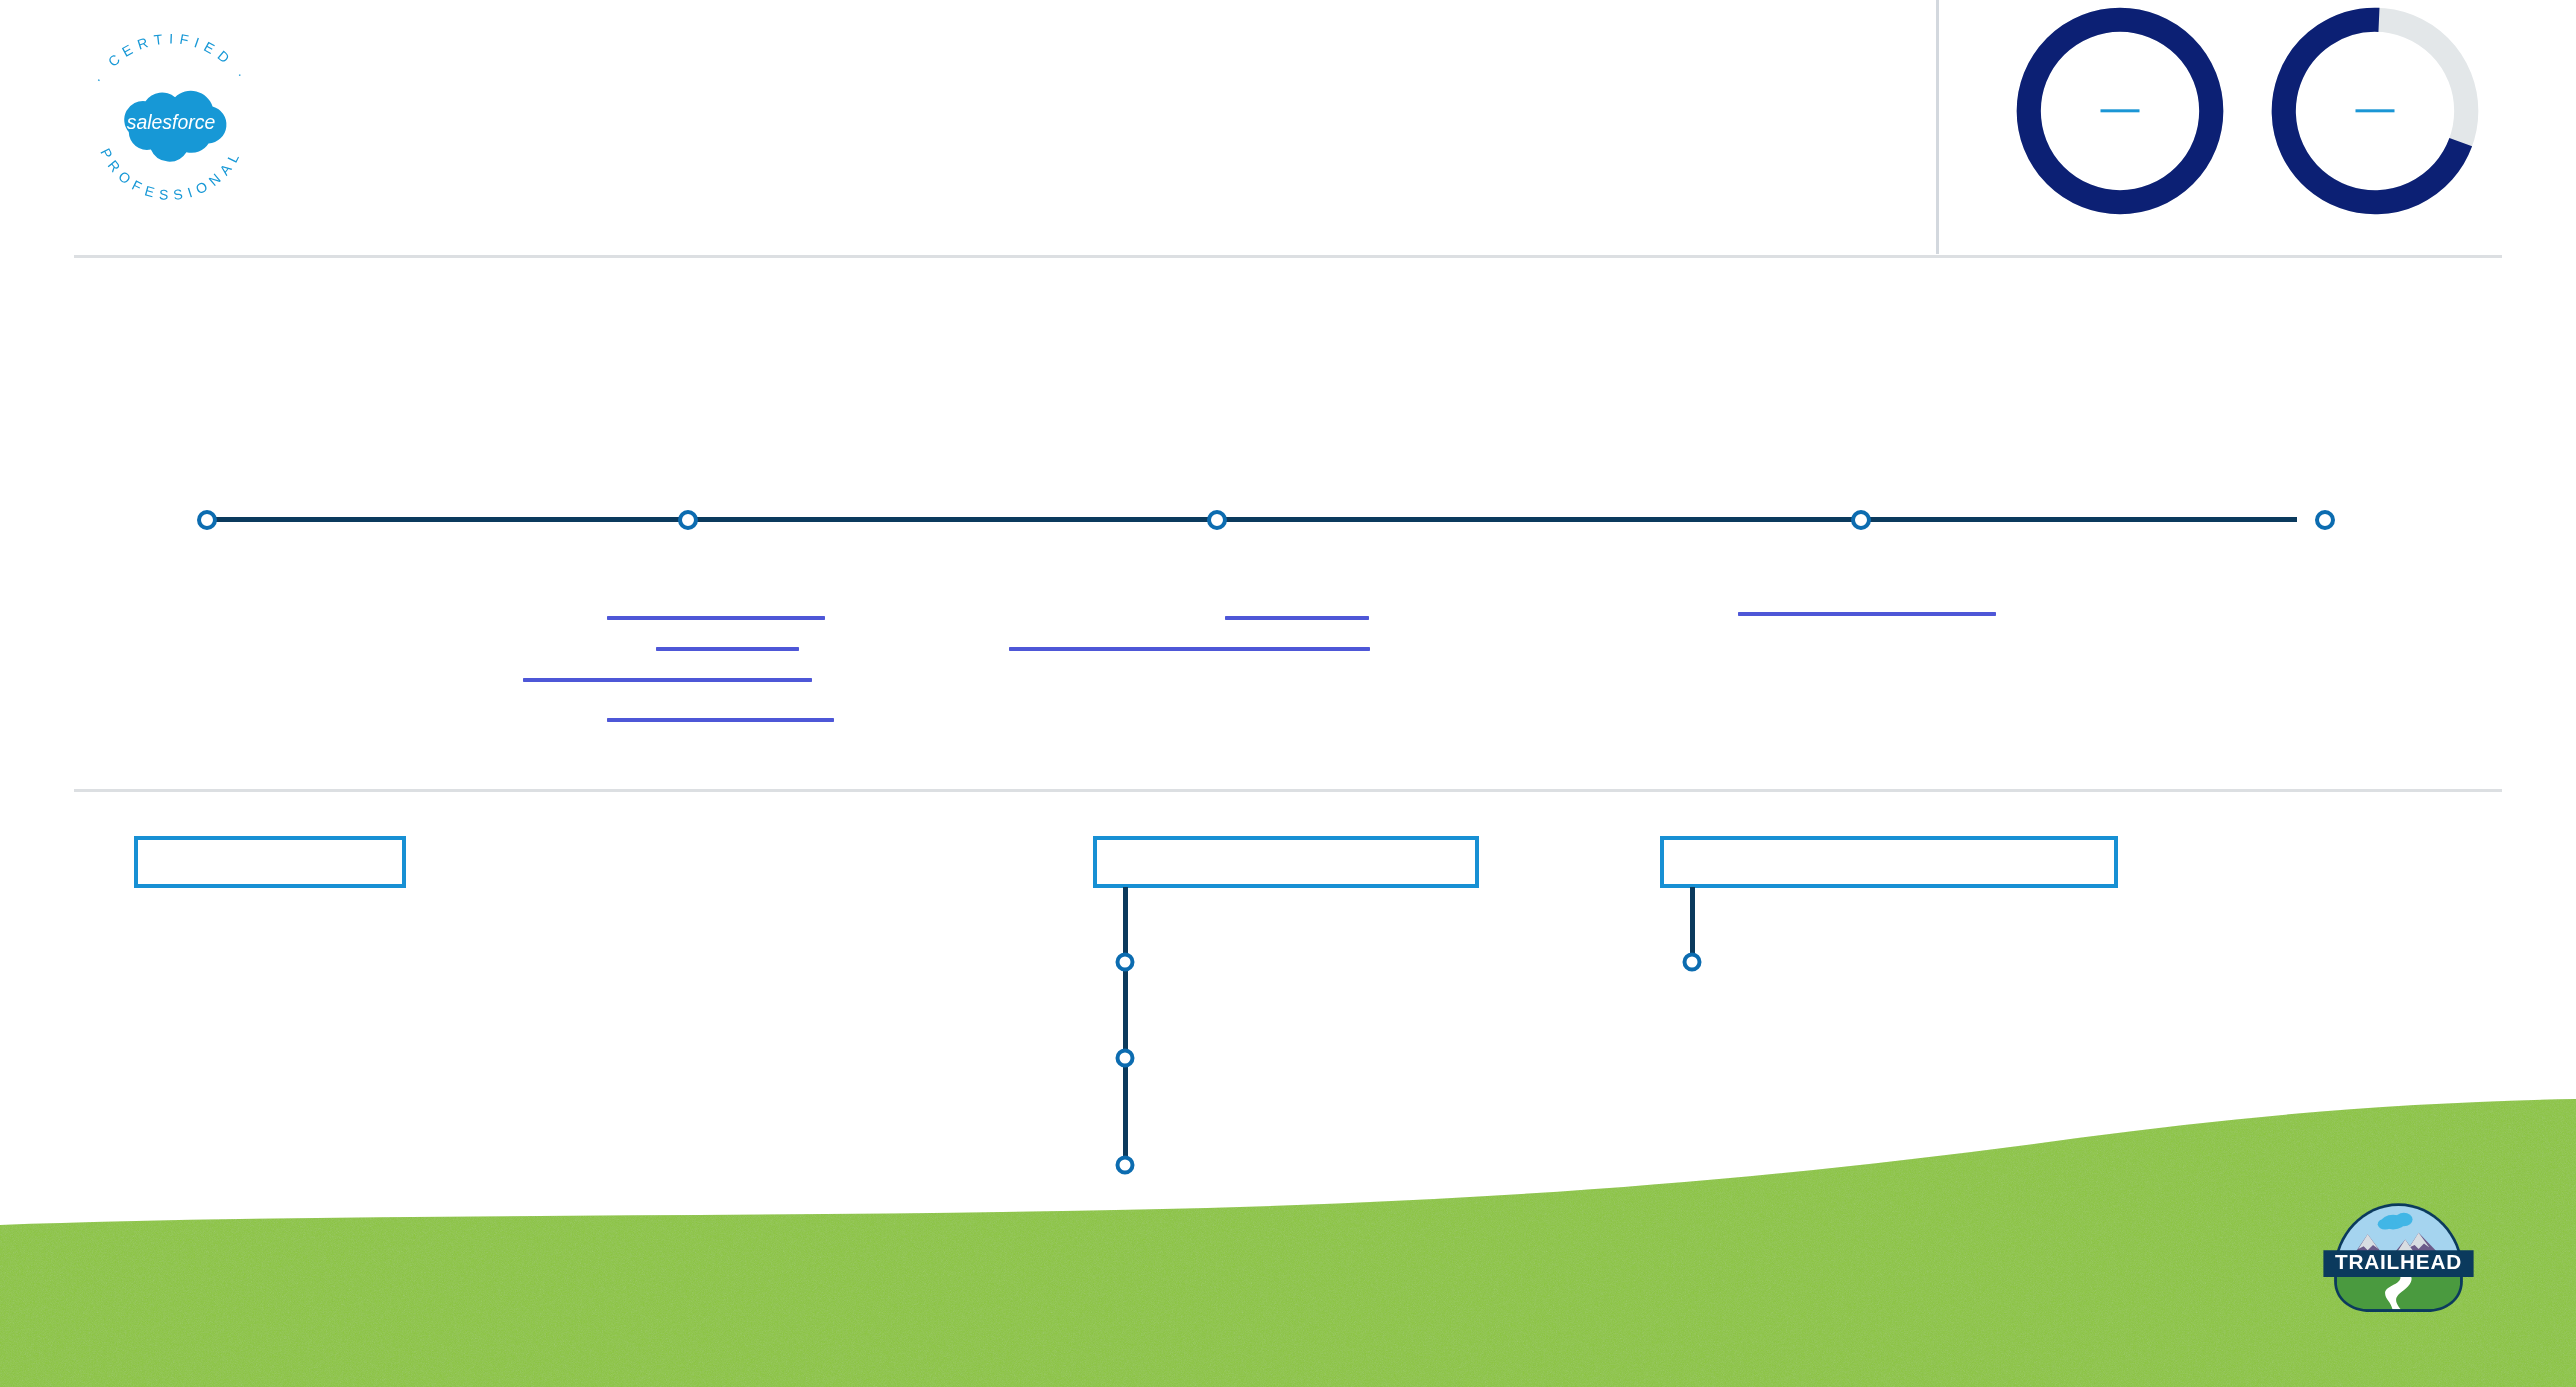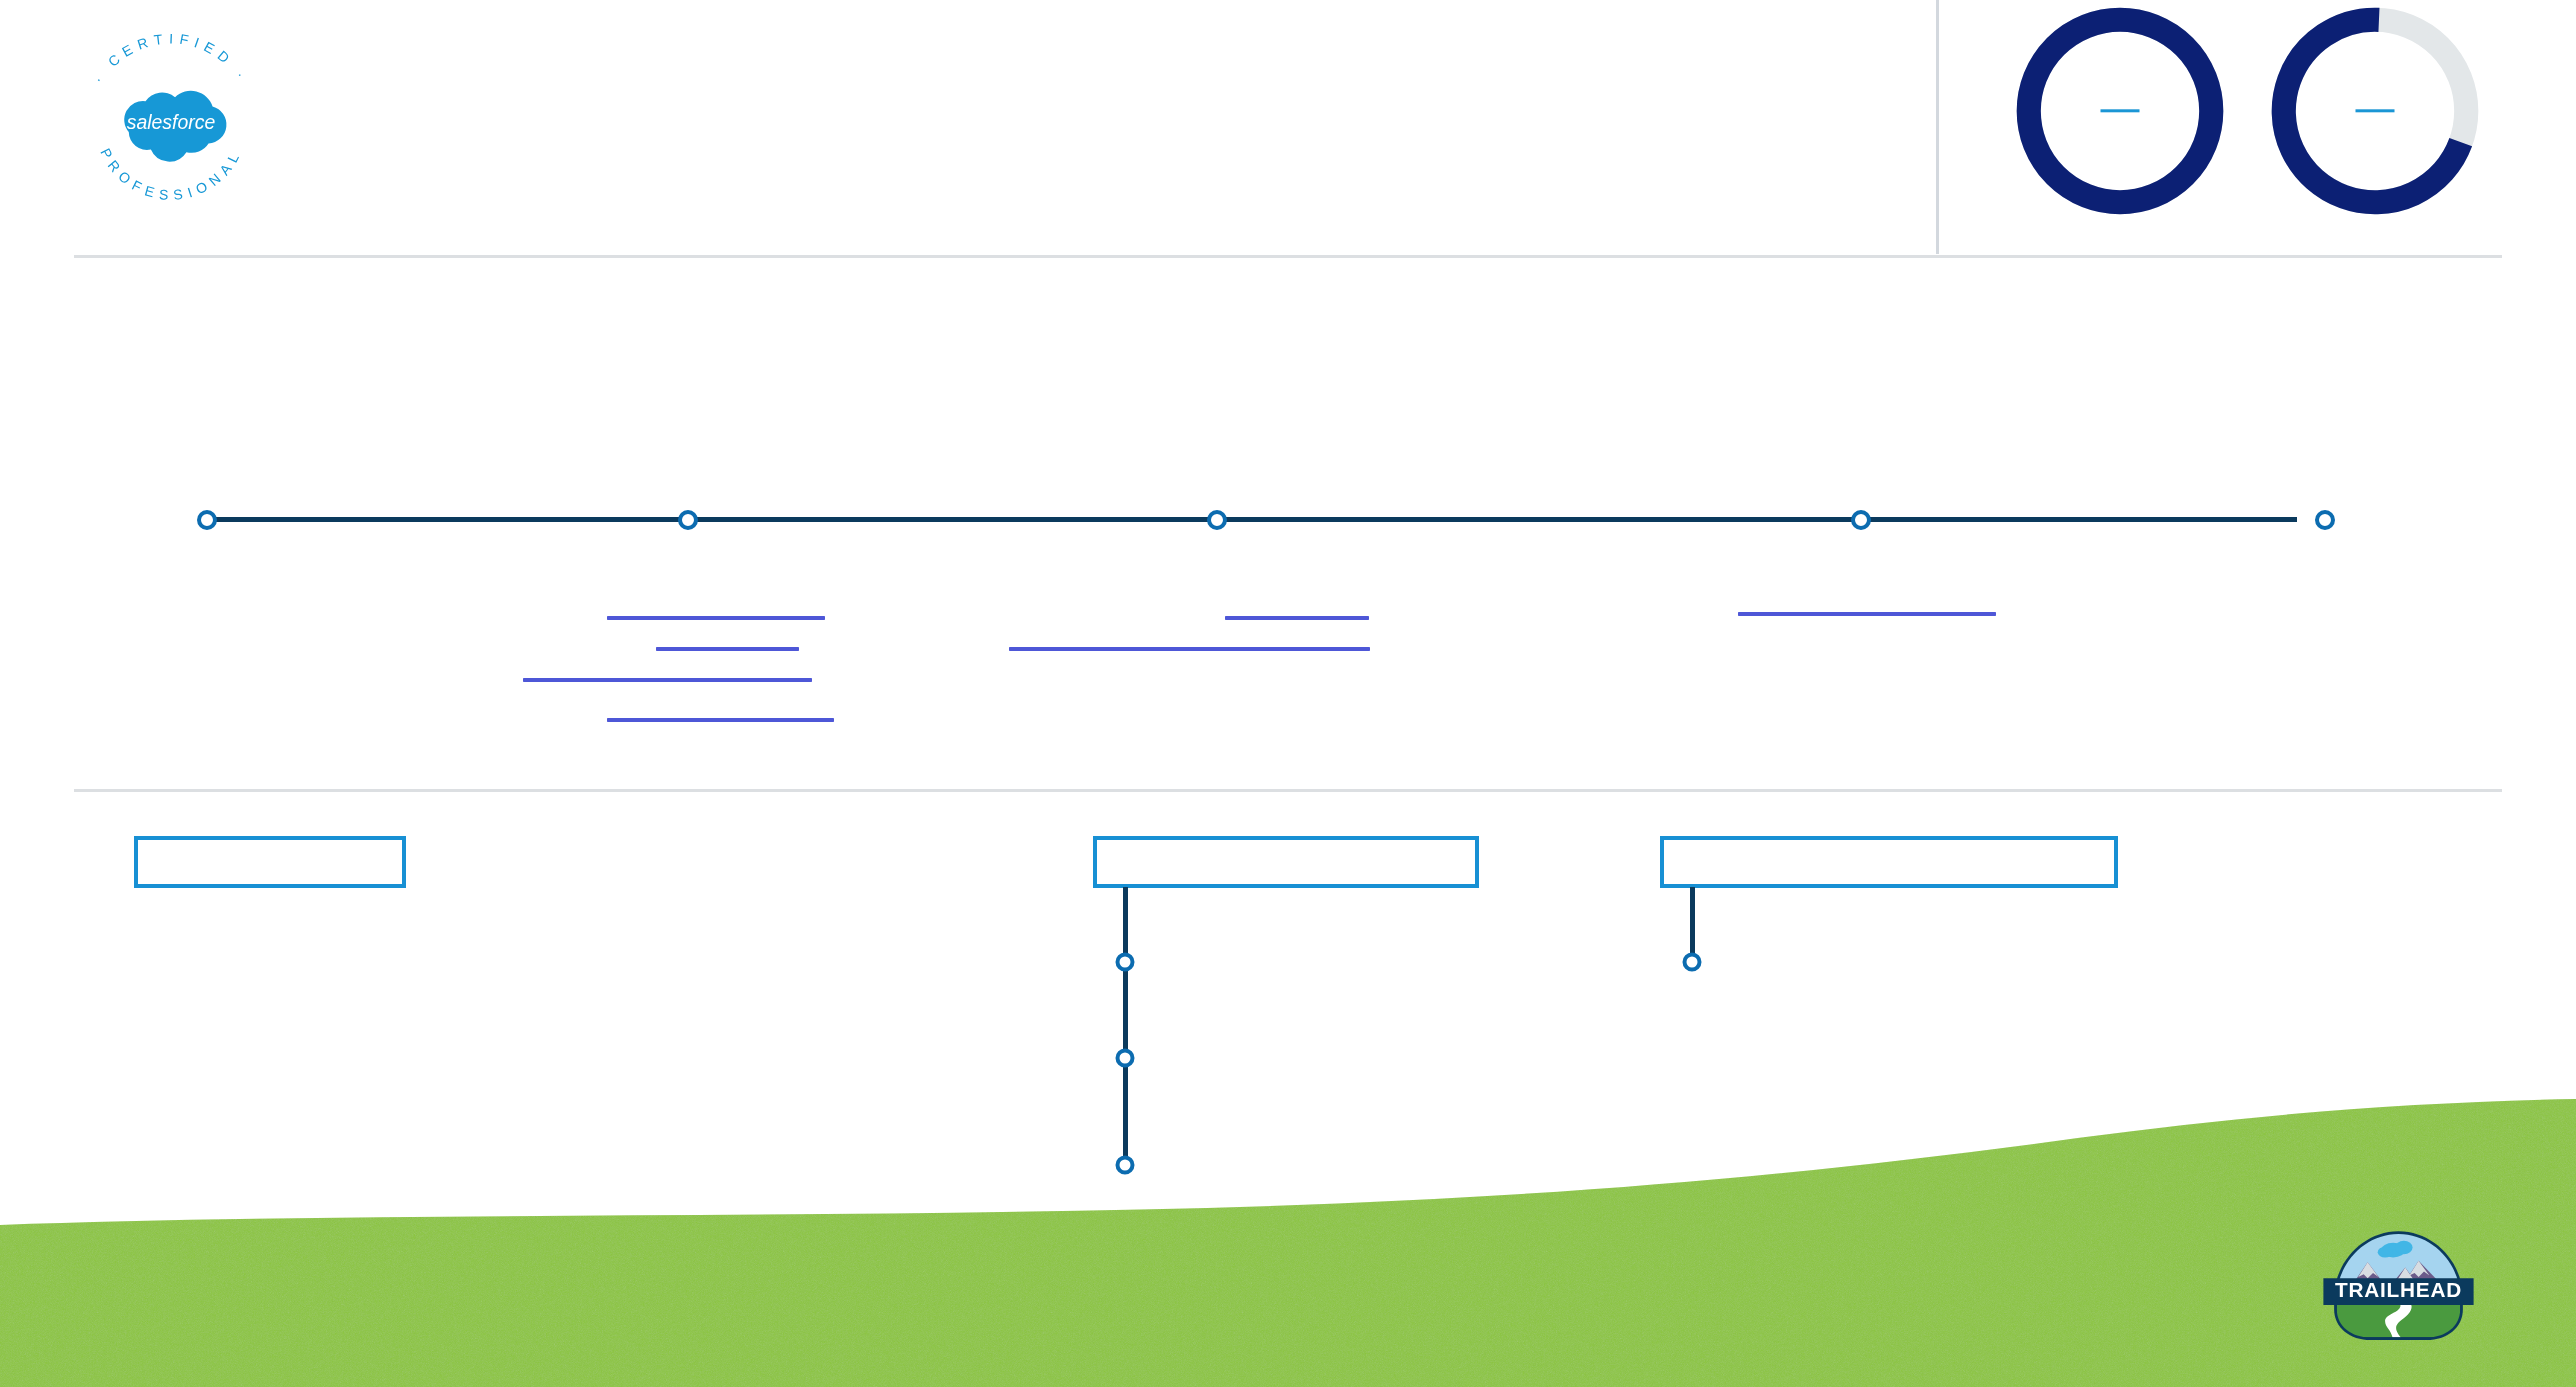--- a/index.html
+++ b/index.html
@@ -129,21 +129,21 @@
     width: 2576px;
     height: 288px;
     overflow: hidden;
     pointer-events: none;
   }
   #scenery svg { display: block; width: 100%; height: 100%; }
 
   
   #trailhead-badge {
     left: 2318px;
-    top: 1230px;
+    top: 1202px;
     width: 161px;
     height: 114px;
   }
   #trailhead-badge svg { display: block; width: 100%; height: 100%; }
 </style>
 </head>
 <body>
 
 <div id="stage">
 

